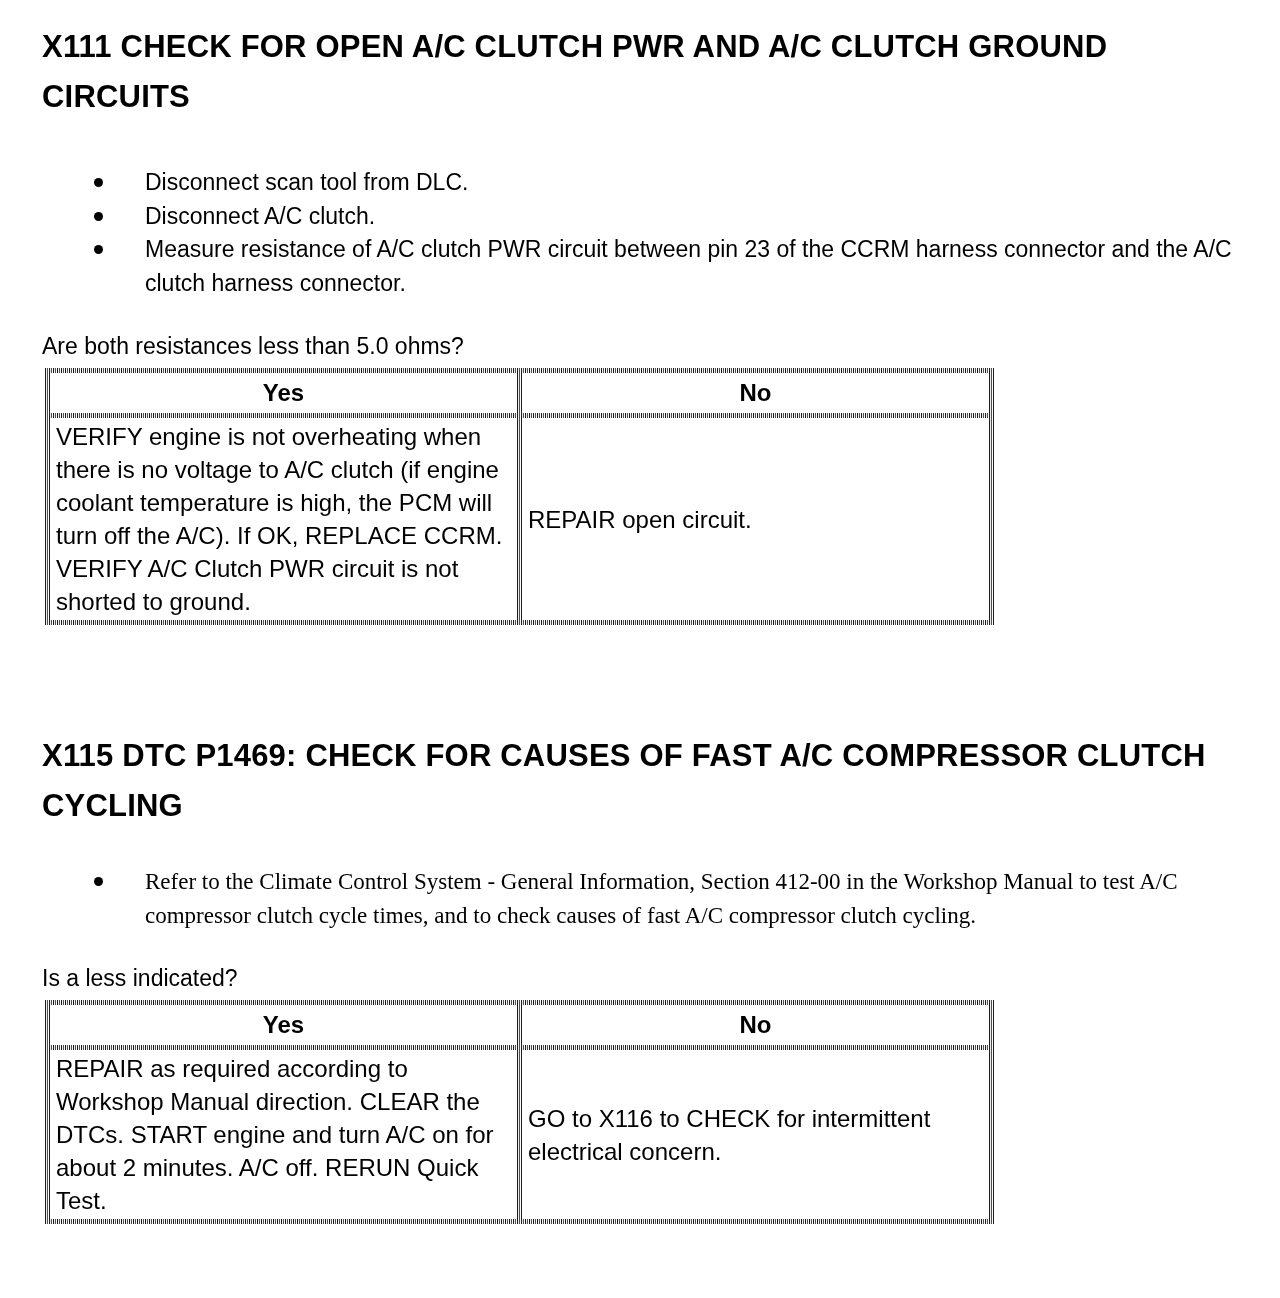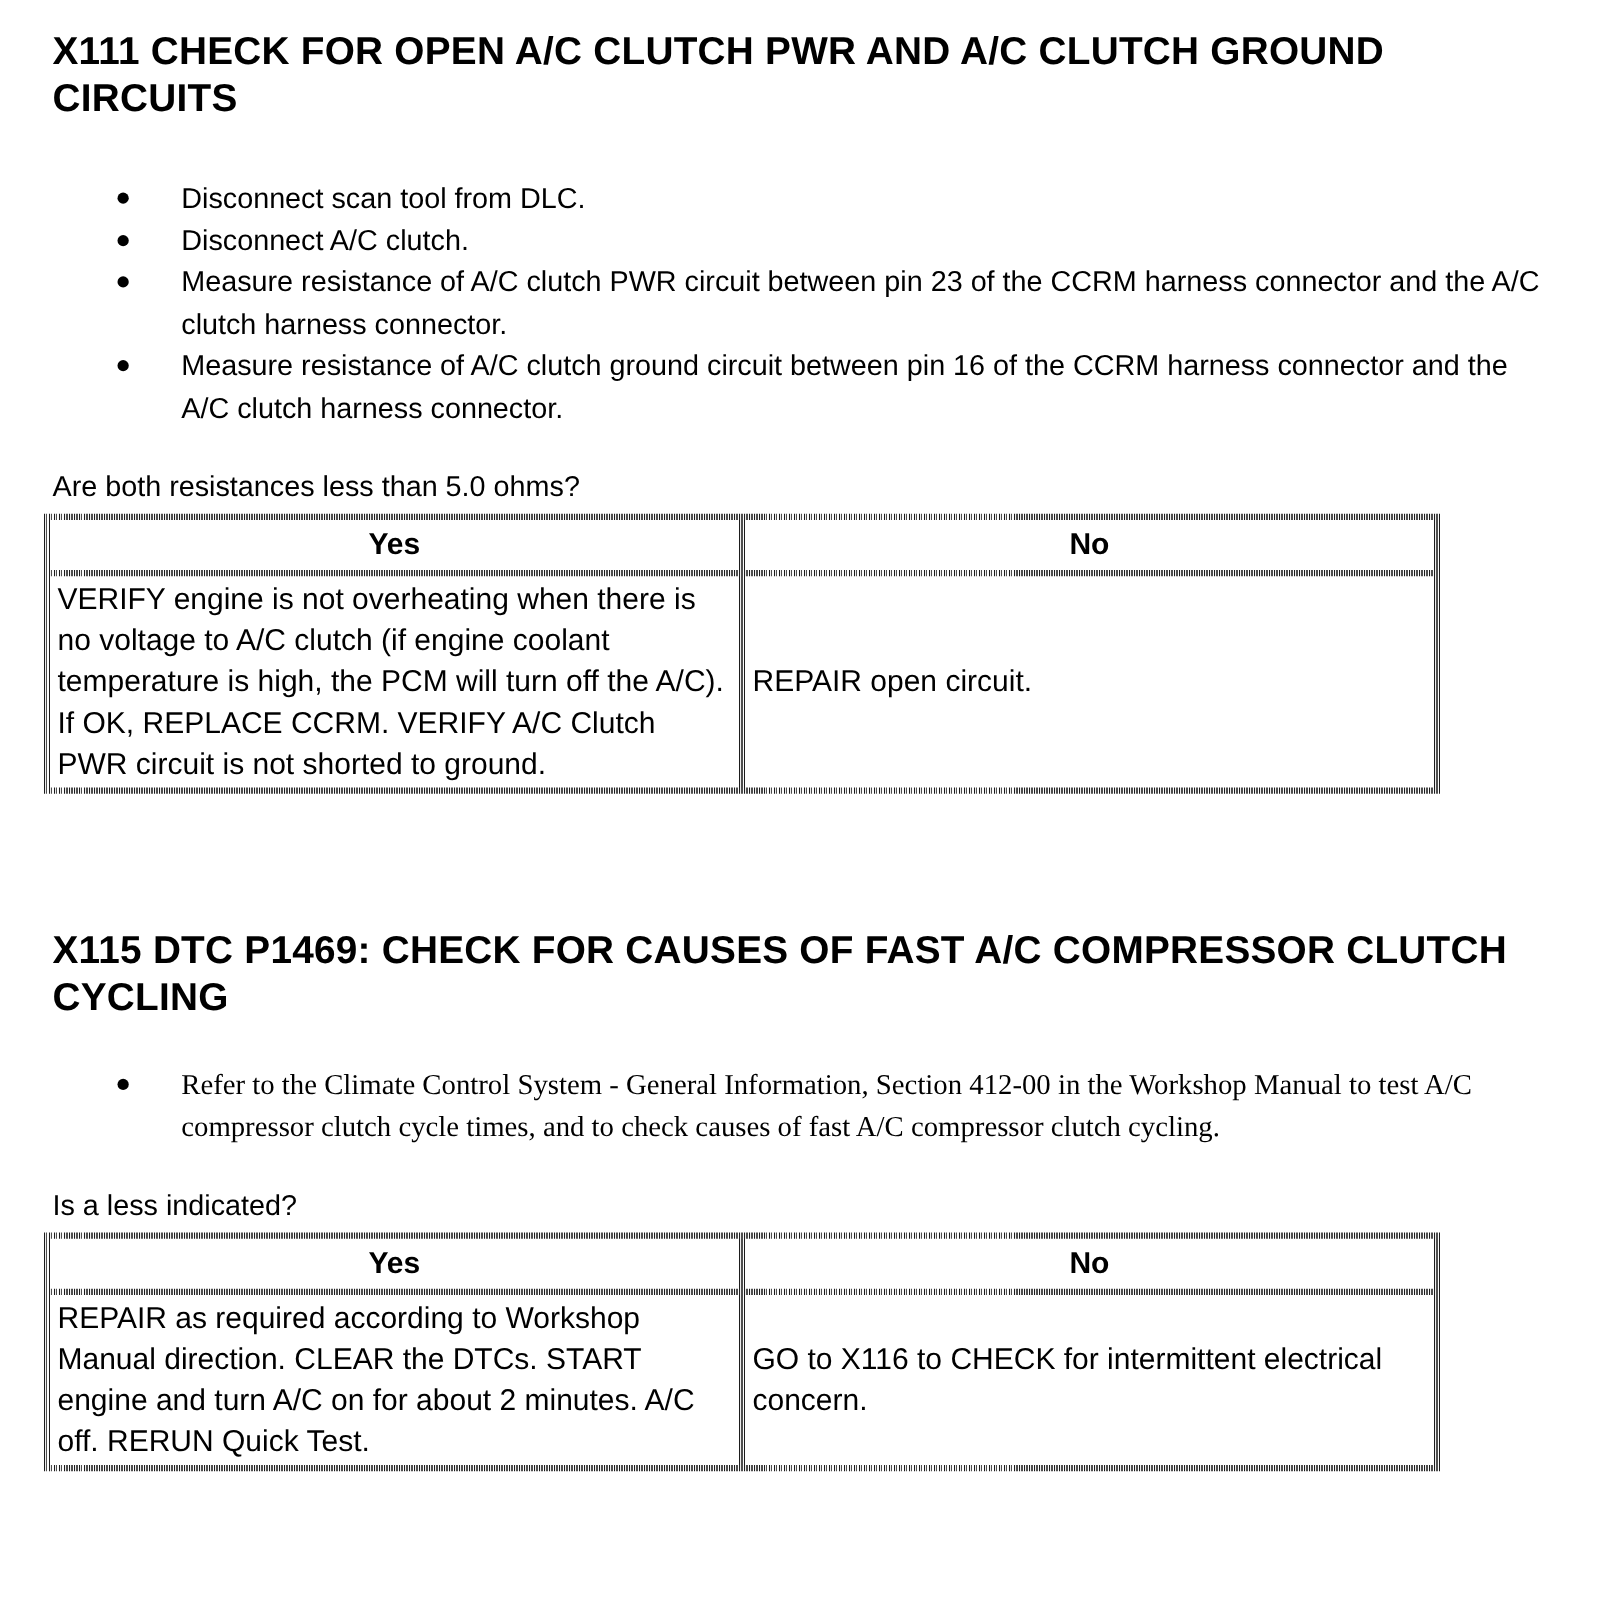--- a/index.html
+++ b/index.html
@@ -12,21 +12,21 @@
   .page {
     position: relative;
     width: 1280px;
     height: 1298px;
     background: #ffffff;
     overflow: hidden;
   }
   .section-heading {
     font-size: 31px;
     font-weight: bold;
-    line-height: 38px;
+    line-height: 50px;
     margin: 0 40px 0 42px;
     letter-spacing: 0.2px;
   }
   .heading-1 { margin-top: 22px; }
   .heading-2 { margin-top: 106px; }
   ul.steps {
     margin: 0;
     padding: 0;
     margin-left: 42px;
     width: 1196px;
@@ -53,22 +53,22 @@
   p.question {
     font-size: 23px;
     font-weight: normal;
     line-height: 32px;
     margin: 30px 0 6px 42px;
   }
   table.qa {
     border-collapse: separate;
     border-spacing: 5px;
     table-layout: fixed;
-    margin-left: 35px;
-    width: 1117px;
+    margin-left: 45px;
+    width: 949px;
     
     background: repeating-linear-gradient(90deg,
       #1c1c1c 0px, #1c1c1c 1px,
       #ededed 1px, #ededed 2px,
       #4f4f4f 2px, #4f4f4f 3px,
       #fbfbfb 3px, #fbfbfb 4px);
   }
   table.qa th {
     background: #ffffff;
     font-size: 24px;
@@ -90,21 +90,20 @@
 <body>
 
 <div class="page">
 
   <h1 class="section-heading heading-1">X111 CHECK FOR OPEN A/C CLUTCH PWR AND A/C CLUTCH GROUND CIRCUITS</h1>
 
   <ul class="steps steps-1">
     <li class="step">Disconnect scan tool from DLC.</li>
     <li class="step">Disconnect A/C clutch.</li>
     <li class="step">Measure resistance of A/C clutch PWR circuit between pin 23 of the CCRM harness connector and the A/C clutch harness connector.</li>
-    <li class="step">Measure resistance of A/C clutch ground circuit between pin 16 of the CCRM harness connector and the A/C clutch harness connector.</li>
   </ul>
 
   <p class="question">Are both resistances less than 5.0 ohms?</p>
 
   <table class="qa">
     <thead>
       <tr>
         <th>Yes</th>
         <th>No</th>
       </tr>

